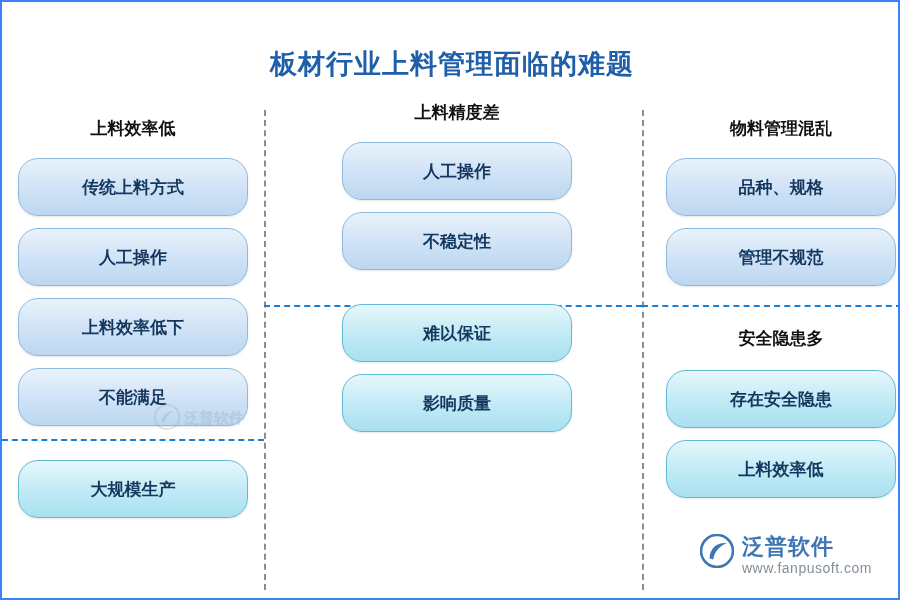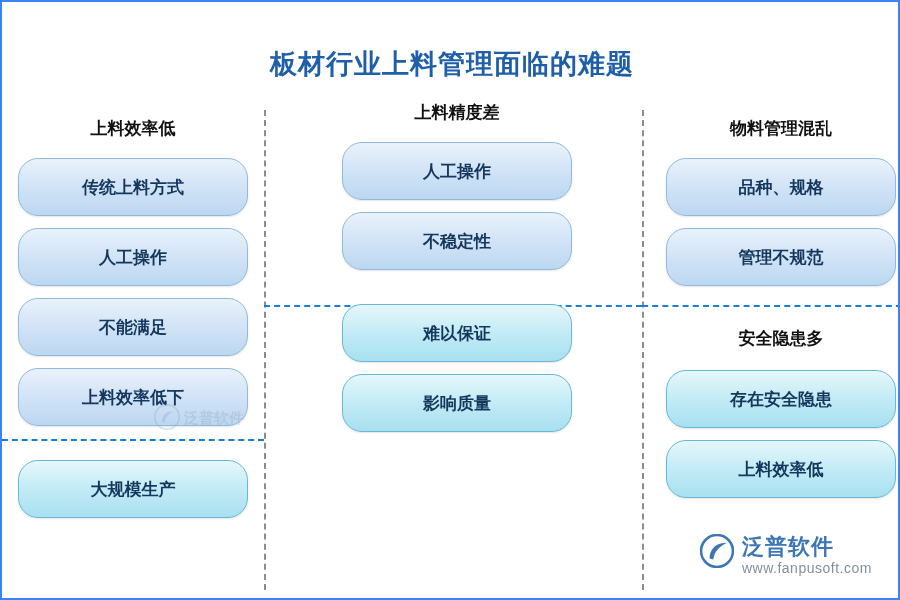--- a/index.html
+++ b/index.html
@@ -166,22 +166,22 @@
 
   <div class="hsep h1"></div>
   <div class="hsep h2"></div>
   <div class="hsep h3"></div>
 
   <div class="col c1" style="top:116px;">
     <div class="col-head">上料效率低</div>
     <div style="height:18px"></div>
     <div class="node">传统上料方式</div>
     <div class="node">人工操作</div>
+    <div class="node">上料效率低下</div>
     <div class="node">不能满足</div>
-    <div class="node">上料效率低下</div>
     <div style="height:22px"></div>
     <div class="node cyan">大规模生产</div>
   </div>
 
   <div class="col c2" style="top:100px;">
     <div class="col-head">上料精度差</div>
     <div style="height:18px"></div>
     <div class="node">人工操作</div>
     <div class="node">不稳定性</div>
     <div style="height:22px"></div>

